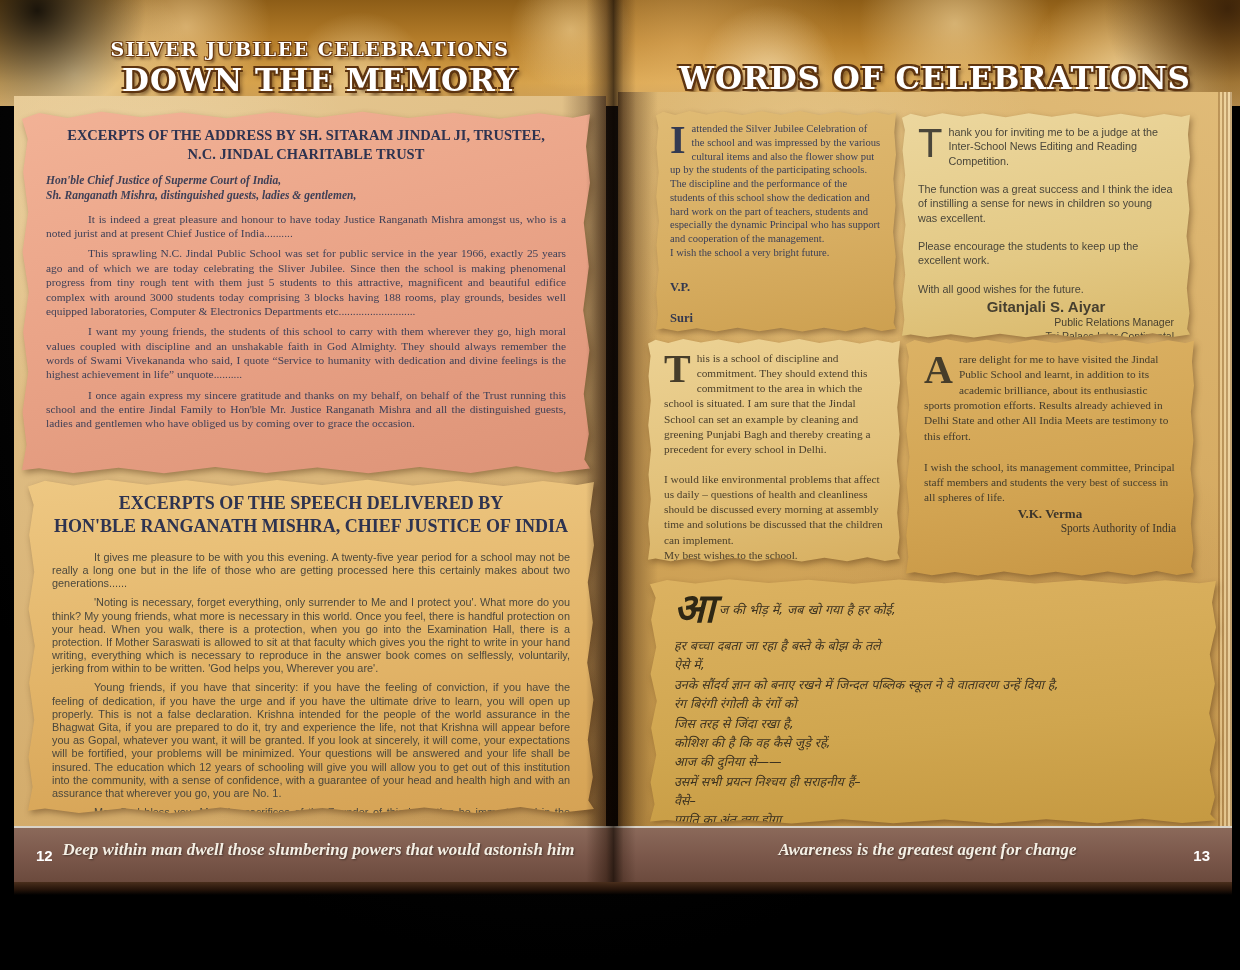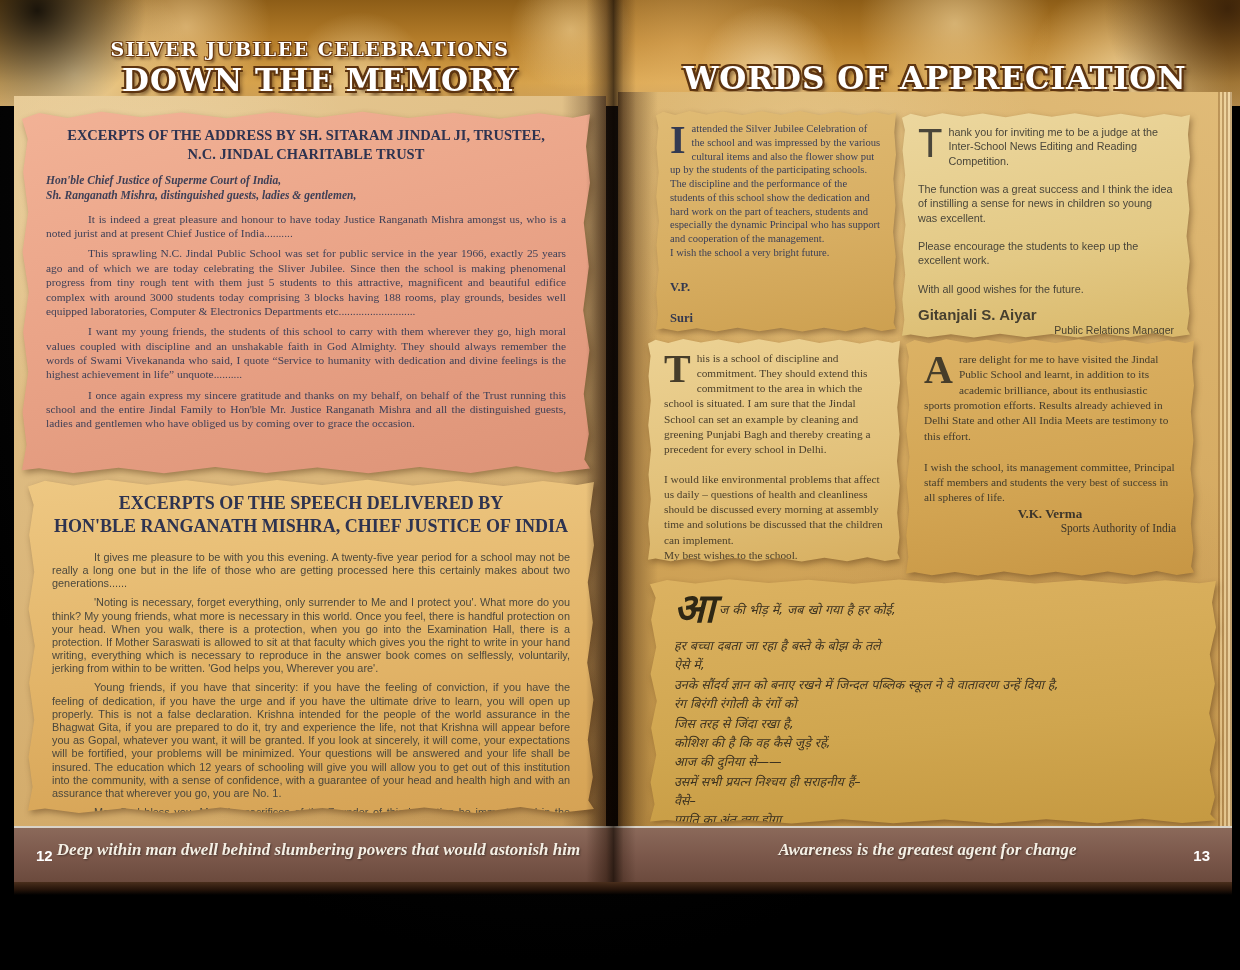--- a/index.html
+++ b/index.html
@@ -68,21 +68,21 @@
   .box-t2 .tbody{font:10.8px/1.32 "Liberation Sans",sans-serif;color:#4a463a;}
   .box-t3 .tbody{font:11.3px/1.34 "Liberation Serif",serif;color:#4a3f2c;}
   .box-t4 .tbody{font:11.3px/1.36 "Liberation Serif",serif;color:#433c2d;}
   .dropcap{float:left;font-family:"Liberation Serif",serif;font-weight:700;color:#333a52;
     font-size:40px;line-height:.82;margin:2px 6px 0 0;}
   .box-t2 .dropcap{font-family:"Liberation Sans",sans-serif;color:#4a463a;font-weight:400;}
   .box-t3 .dropcap,.box-t4 .dropcap{color:#463d2a;}
   .sig-right{text-align:left;font-weight:700;margin-top:20px;}
   .box-t1 .sig-right{font:700 12.5px "Liberation Serif",serif;color:#33384f;}
   .box-t1 .sig-left{font:700 12.5px "Liberation Serif",serif;color:#33384f;margin-top:16px;}
-  .box-t2 .sig-name{font:700 15px "Liberation Sans",sans-serif;color:#463f2f;text-align:left;margin-top:10px;}
+  .box-t2 .sig-name{font:700 15px "Liberation Sans",sans-serif;color:#463f2f;text-align:center;margin-top:2px;}
   .box-t2 .sig-titles{font:10.5px/1.35 "Liberation Sans",sans-serif;color:#463f2f;text-align:right;white-space:pre-line;}
   .box-t4 .sig-name{font:700 13px "Liberation Serif",serif;color:#3c352a;text-align:center;}
   .box-t4 .sig-titles{font:11.5px "Liberation Serif",serif;color:#3c352a;text-align:right;white-space:pre-line;}
   
   .poem{font:italic 500 12.5px/1.55 "DejaVu Sans",sans-serif;color:#3c3220;}
   .poem-open{display:flex;align-items:flex-start;margin-bottom:10px;}
   .poem-drop{font:italic 700 40px/0.9 "DejaVu Sans",sans-serif;color:#2e2714;margin-right:4px;}
   .poem-open-rest{padding-top:10px;}
   .pline{min-height:19px;}
   
@@ -102,21 +102,21 @@
 
 <div class="stage">
 
   <div class="header-band"></div>
 
   <div class="hdr-left">
     <div class="hdr-kicker">SILVER JUBILEE CELEBRATIONS</div>
     <div class="hdr-title">DOWN THE MEMORY LANE...</div>
   </div>
   <div class="hdr-right">
-    <div class="hdr-title">WORDS OF APPRECIATION</div>
+    <div class="hdr-title">WORDS OF CELEBRATIONS</div>
   </div>
 
   <div class="paper-left"></div>
   <div class="paper-right"></div>
 
   <div class="tornwrap box-address" style="left:22px;top:110px;width:568px;height:364px;">
     <div class="torn">
       <div class="box-heading">EXCERPTS OF THE ADDRESS BY SH. SITARAM JINDAL JI, TRUSTEE,
 N.C. JINDAL CHARITABLE TRUST</div>
       <div class="salutation">Hon'ble Chief Justice of Superme Court of India,
@@ -204,21 +204,21 @@
       <div class="pline">प्रगति का अंत क्या होगा</div>
 
     </div>
   </div>
 
   <div class="spine"></div>
 
   <div class="footer-bar">
     <div class="footer-half">
       <span class="pagenum pagenum-left">12</span>
-      <span class="fquote">Deep within man dwell behind slumbering powers that would astonish him</span>
+      <span class="fquote">Deep within man dwell those slumbering powers that would astonish him</span>
     </div>
     <div class="footer-half">
       <span class="fquote">Awareness is the greatest agent for change</span>
       <span class="pagenum pagenum-right">13</span>
     </div>
   </div>
 
   <div class="book-bottom"></div>
 
 </div>

